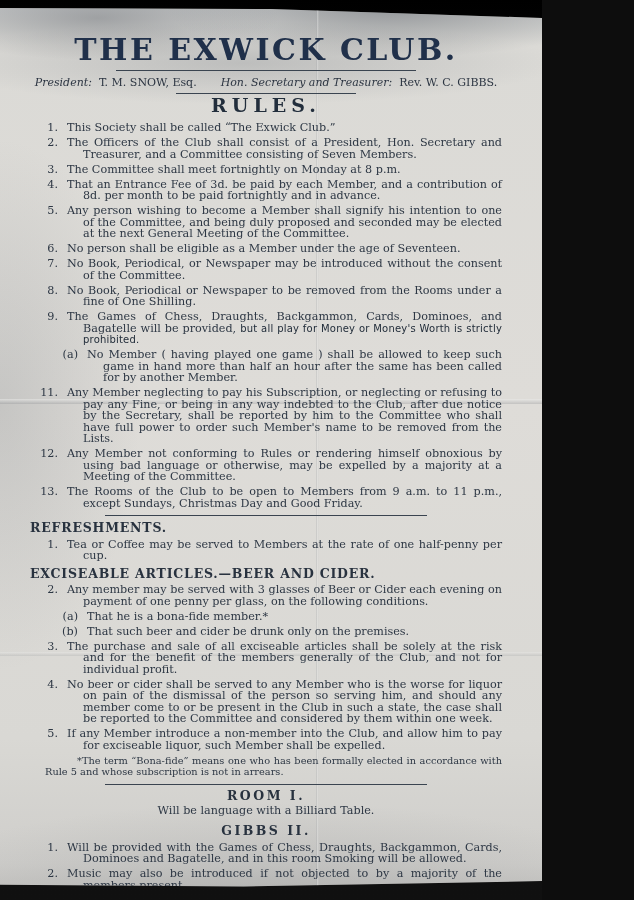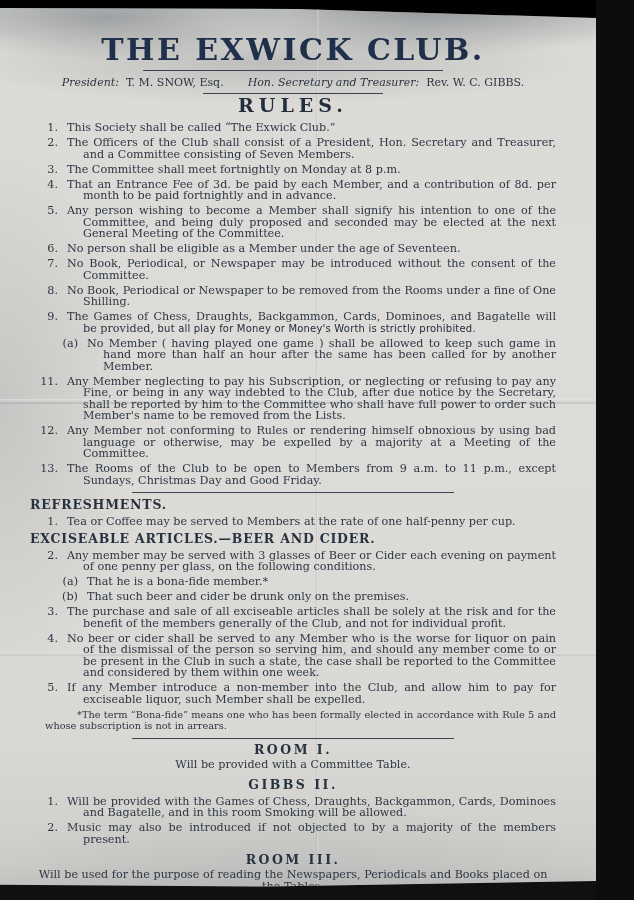--- a/index.html
+++ b/index.html
@@ -1,21 +1,21 @@
 <!DOCTYPE html>
 <html><head>
 <meta charset="utf-8">
 <style>
   html,body{margin:0;padding:0;}
   body{
     width:634px;height:900px;overflow:hidden;
     background:#0d0d0d;
     font-family:"DejaVu Serif","Liberation Serif",serif;
   }
-  .photo{position:relative;width:596px;height:900px;
+  .photo{position:relative;width:542px;height:900px;
     background:linear-gradient(180deg,#000 0%,#151515 30%,#101010 100%);}
   .paper{
     position:absolute;inset:0;overflow:hidden;color:#2d3744;
     clip-path:polygon(0 0.9%,50% 1.0%,100% 2.0%,100% 97.9%,45% 98.5%,0 98.3%);
     background:
       radial-gradient(ellipse 260px 60px at 18% 2%, rgba(100,104,110,.45), transparent 70%),
       radial-gradient(ellipse 320px 70px at 72% 1%, rgba(95,100,106,.50), transparent 70%),
       radial-gradient(ellipse 420px 55px at 45% 7%, rgba(120,124,130,.30), transparent 75%),
       radial-gradient(ellipse 200px 380px at 0% 45%, rgba(128,132,136,.26), transparent 70%),
       radial-gradient(ellipse 520px 130px at 50% 100%, rgba(128,131,134,.28), transparent 75%),
@@ -170,21 +170,21 @@
         <div class="item">
           <span class="num">5.</span>
           <span class="txt">If any Member introduce a non-member into the Club, and allow him to pay for exciseable liquor, such Member shall be expelled.</span>
         </div>
       </div>
       <div class="footnote">*The term “Bona-fide” means one who has been formally elected in accordance with Rule 5 and whose subscription is not in arrears.</div>
 
       <div class="hr hr-section"></div>
 
       <div class="room-heading" style="margin-top:3px;">ROOM I.</div>
-      <div class="center-line">Will be provided with a Committee Table.</div>
+      <div class="center-line">Will be language with a Billiard Table.</div>
 
       <div class="room-heading">GIBBS II.</div>
       <div class="list" style="margin-top:1px;">
         <div class="item">
           <span class="num">1.</span>
           <span class="txt">Will be provided with the Games of Chess, Draughts, Backgammon, Cards, Dominoes and Bagatelle, and in this room Smoking will be allowed.</span>
         </div>
         <div class="item">
           <span class="num">2.</span>
           <span class="txt">Music may also be introduced if not objected to by a majority of the members present.</span>

